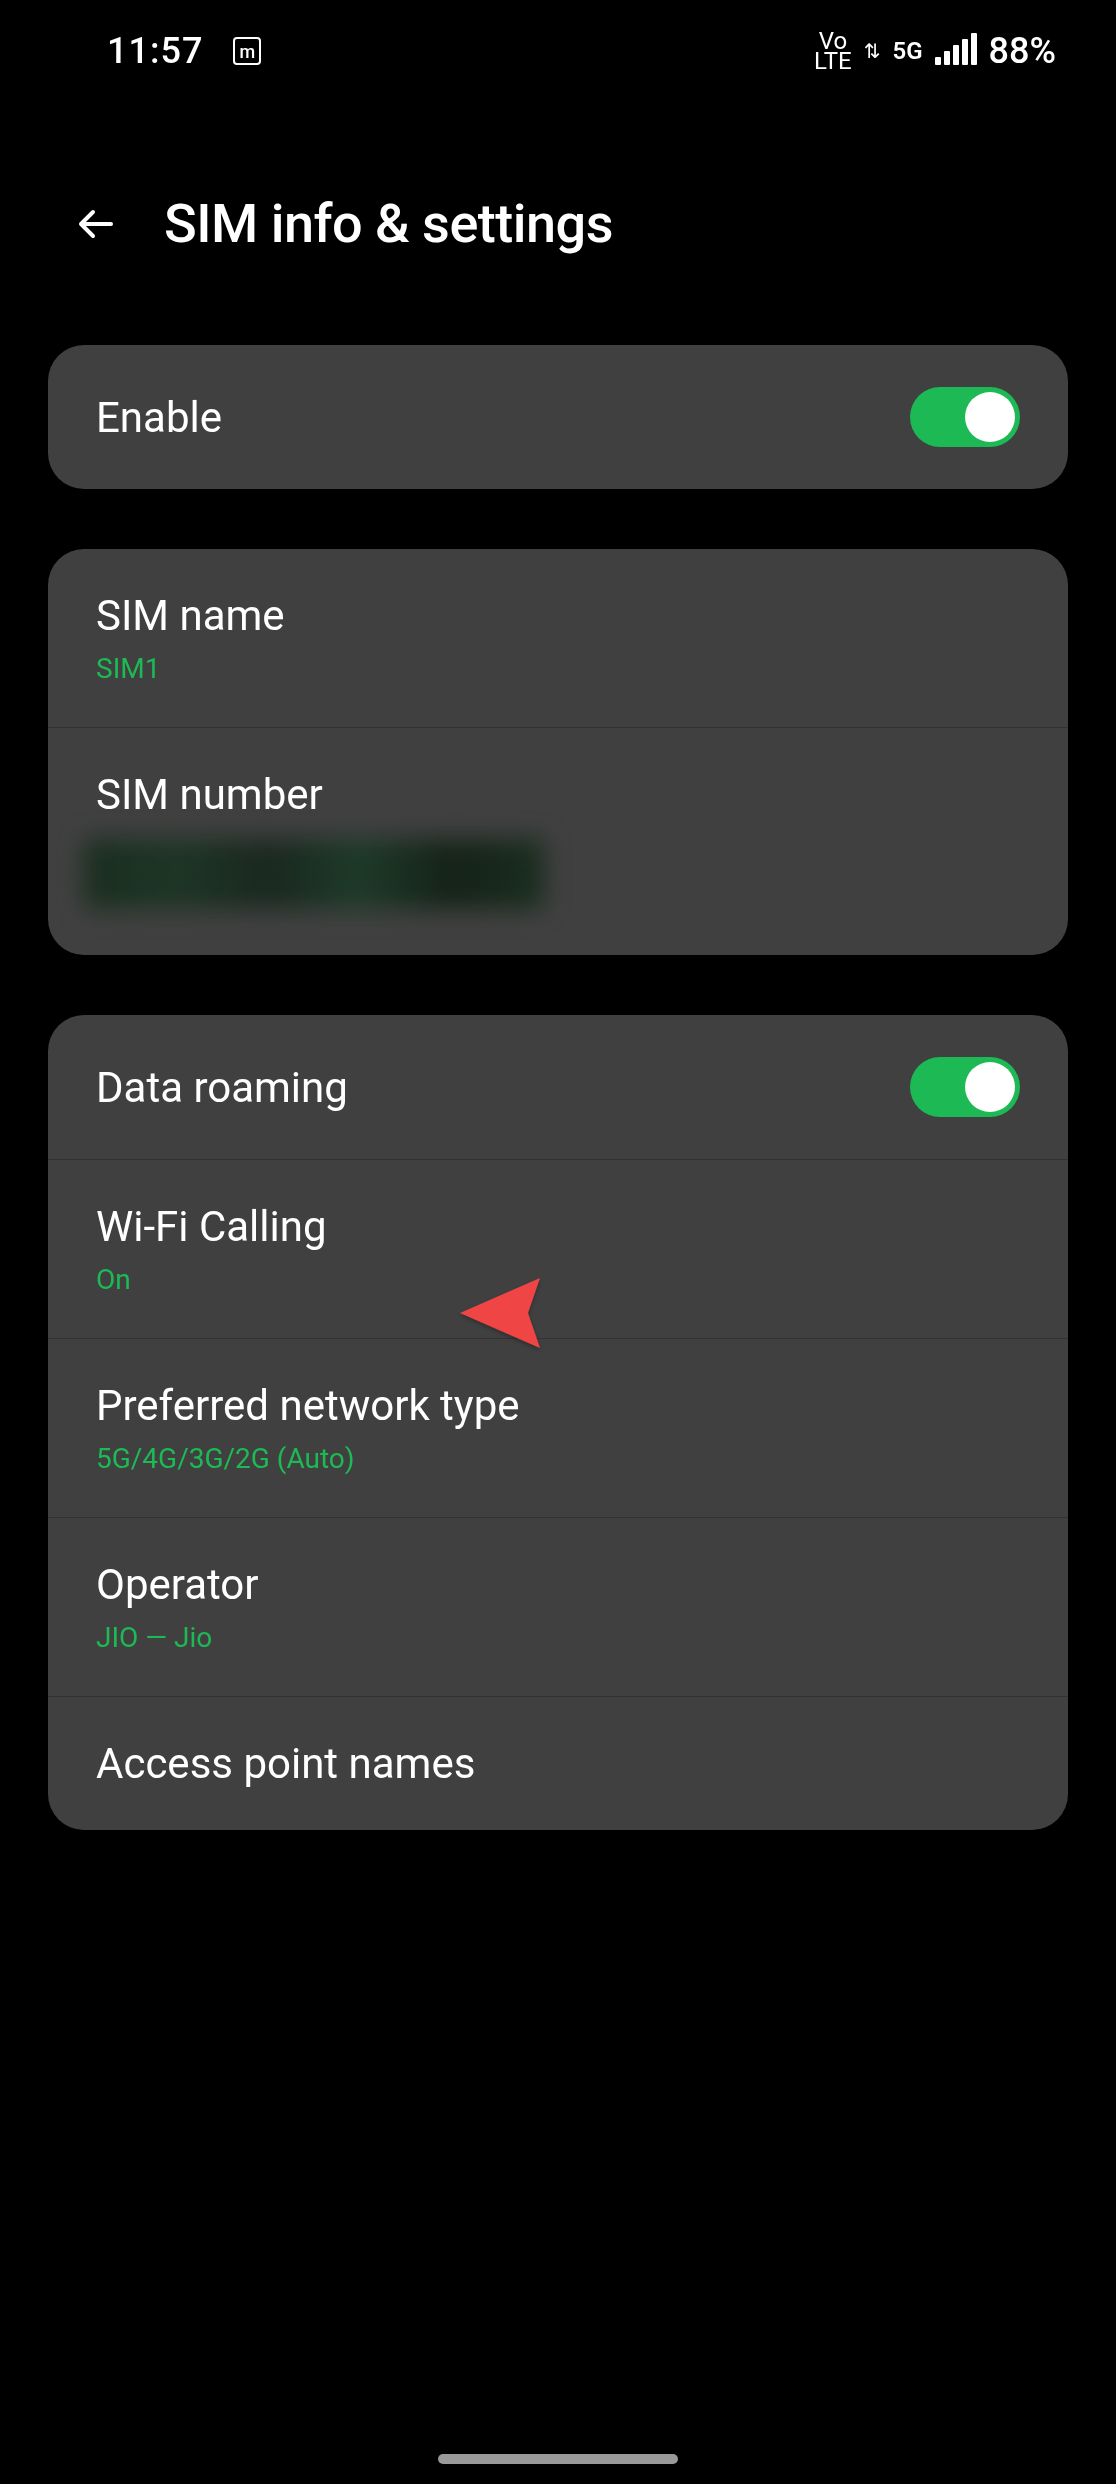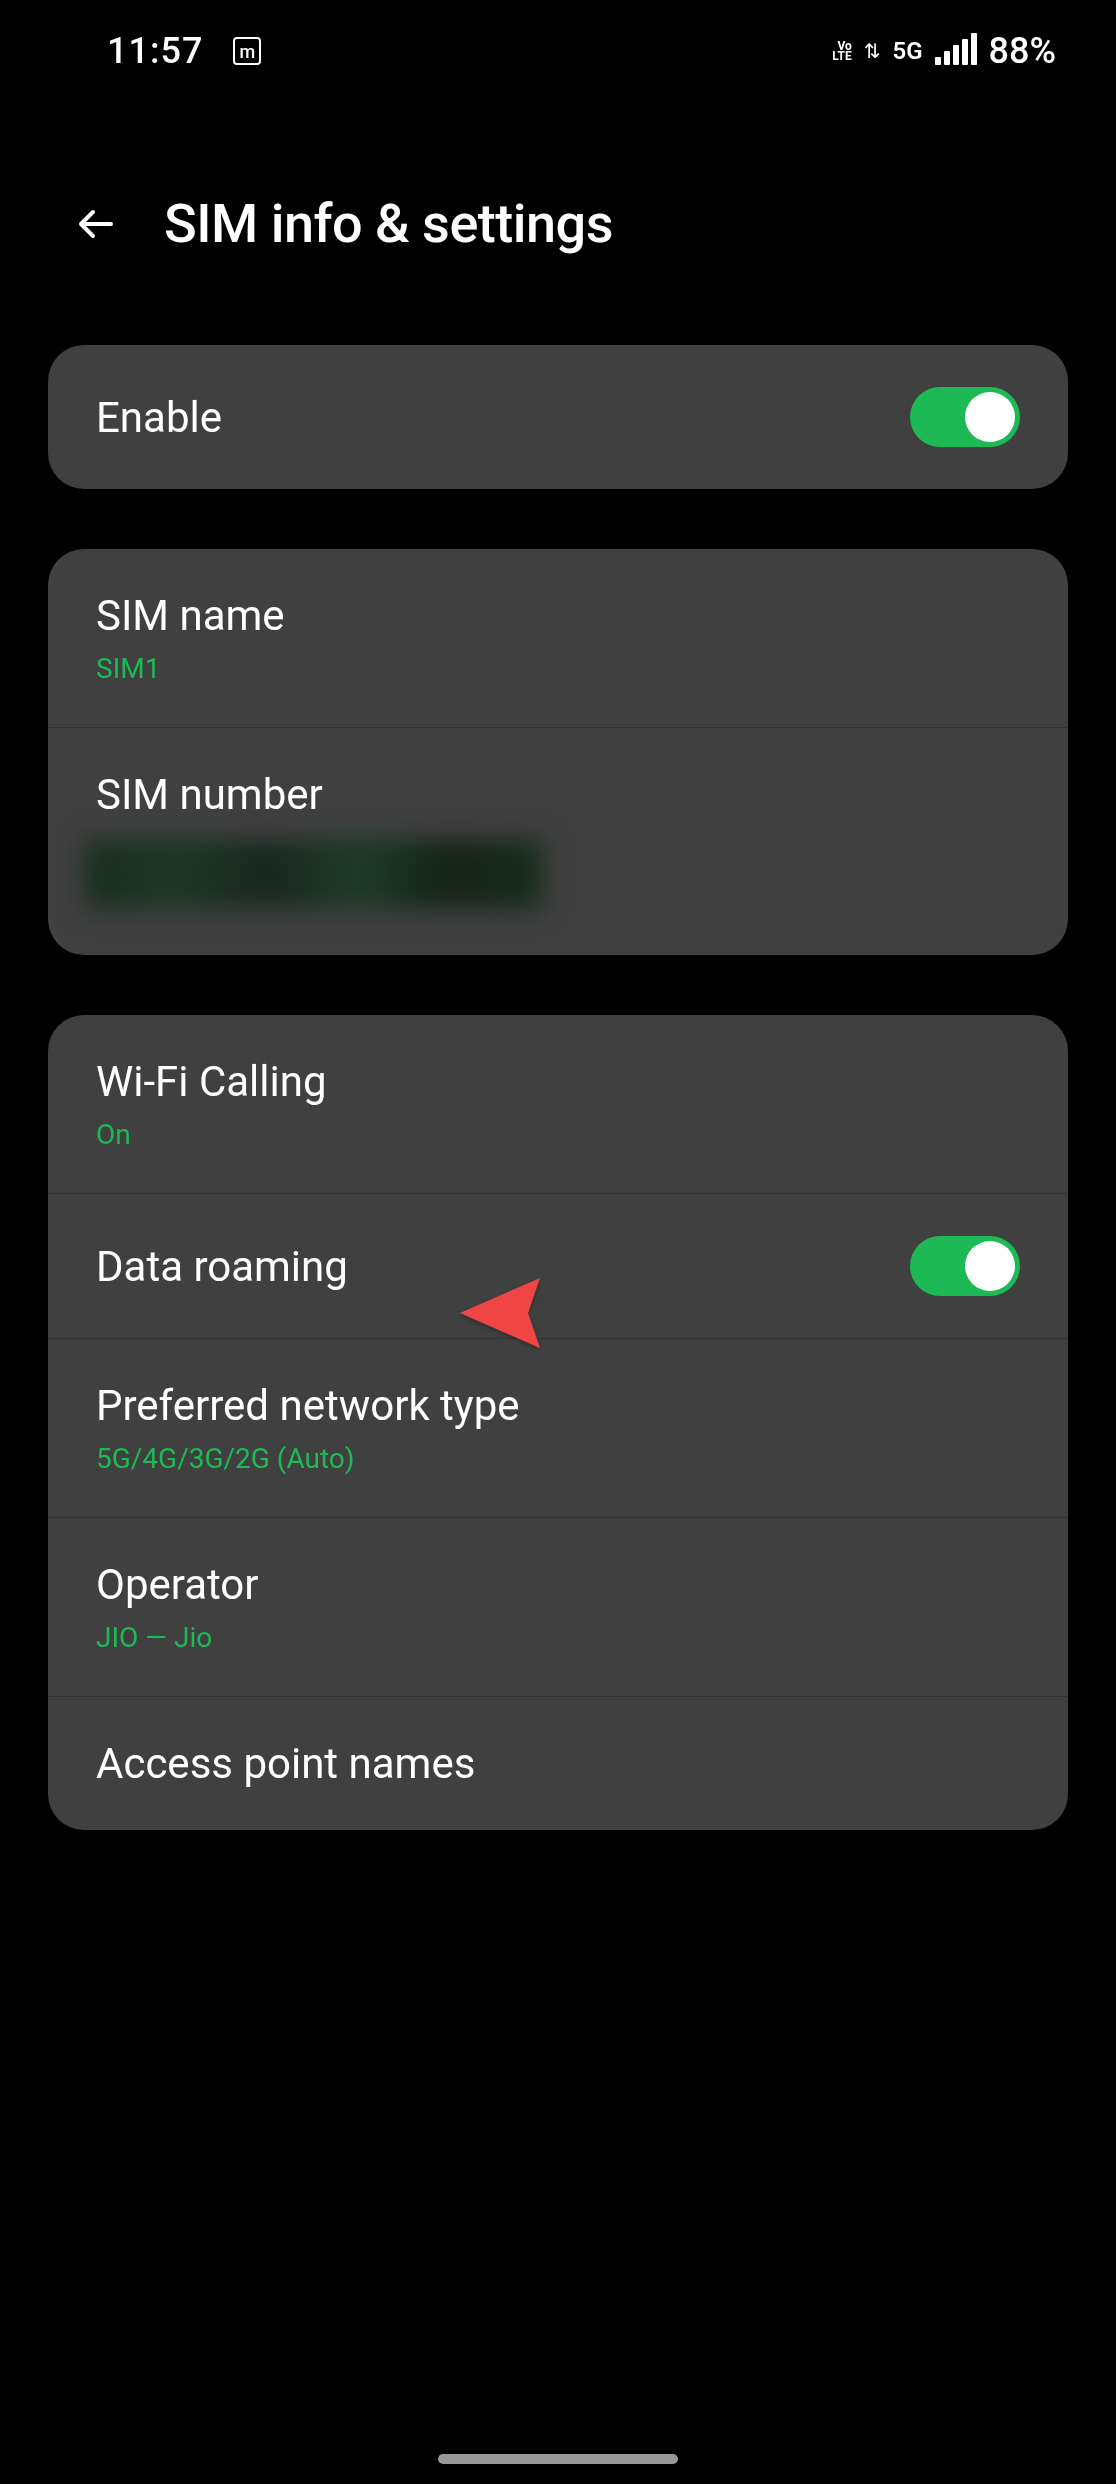--- a/index.html
+++ b/index.html
@@ -50,24 +50,24 @@
       font-size: 18px;
     }
     
     .status-right {
       display: flex;
       align-items: center;
       gap: 12px;
     }
     
     .volte-icon {
-      font-size: 12px;
+      font-size: 24px;
       line-height: 0.85;
-      font-weight: 700;
-      text-align: right;
+      font-weight: 400;
+      text-align: center;
     }
     
     .five-g {
       font-size: 24px;
       font-weight: 600;
     }
     
     .signal-bars {
       display: flex;
       align-items: flex-end;
@@ -252,30 +252,30 @@
       <div class="setting-info">
         <span class="setting-title">SIM number</span>
         <div class="blurred-value"></div>
       </div>
     </div>
   </div>
 
   <div class="card">
     <div class="setting-row">
       <div class="setting-info">
+        <span class="setting-title">Data roaming</span>
+      </div>
+      <div class="toggle">
+        <div class="toggle-knob"></div>
+      </div>
+    </div>
+    <div class="setting-row">
+      <div class="setting-info">
         <span class="setting-title">Wi-Fi Calling</span>
         <span class="setting-value">On</span>
-      </div>
-    </div>
-    <div class="setting-row">
-      <div class="setting-info">
-        <span class="setting-title">Data roaming</span>
-      </div>
-      <div class="toggle">
-        <div class="toggle-knob"></div>
       </div>
     </div>
     <div class="setting-row">
       <div class="setting-info">
         <span class="setting-title">Preferred network type</span>
         <span class="setting-value">5G/4G/3G/2G (Auto)</span>
       </div>
     </div>
     <div class="setting-row">
       <div class="setting-info">

